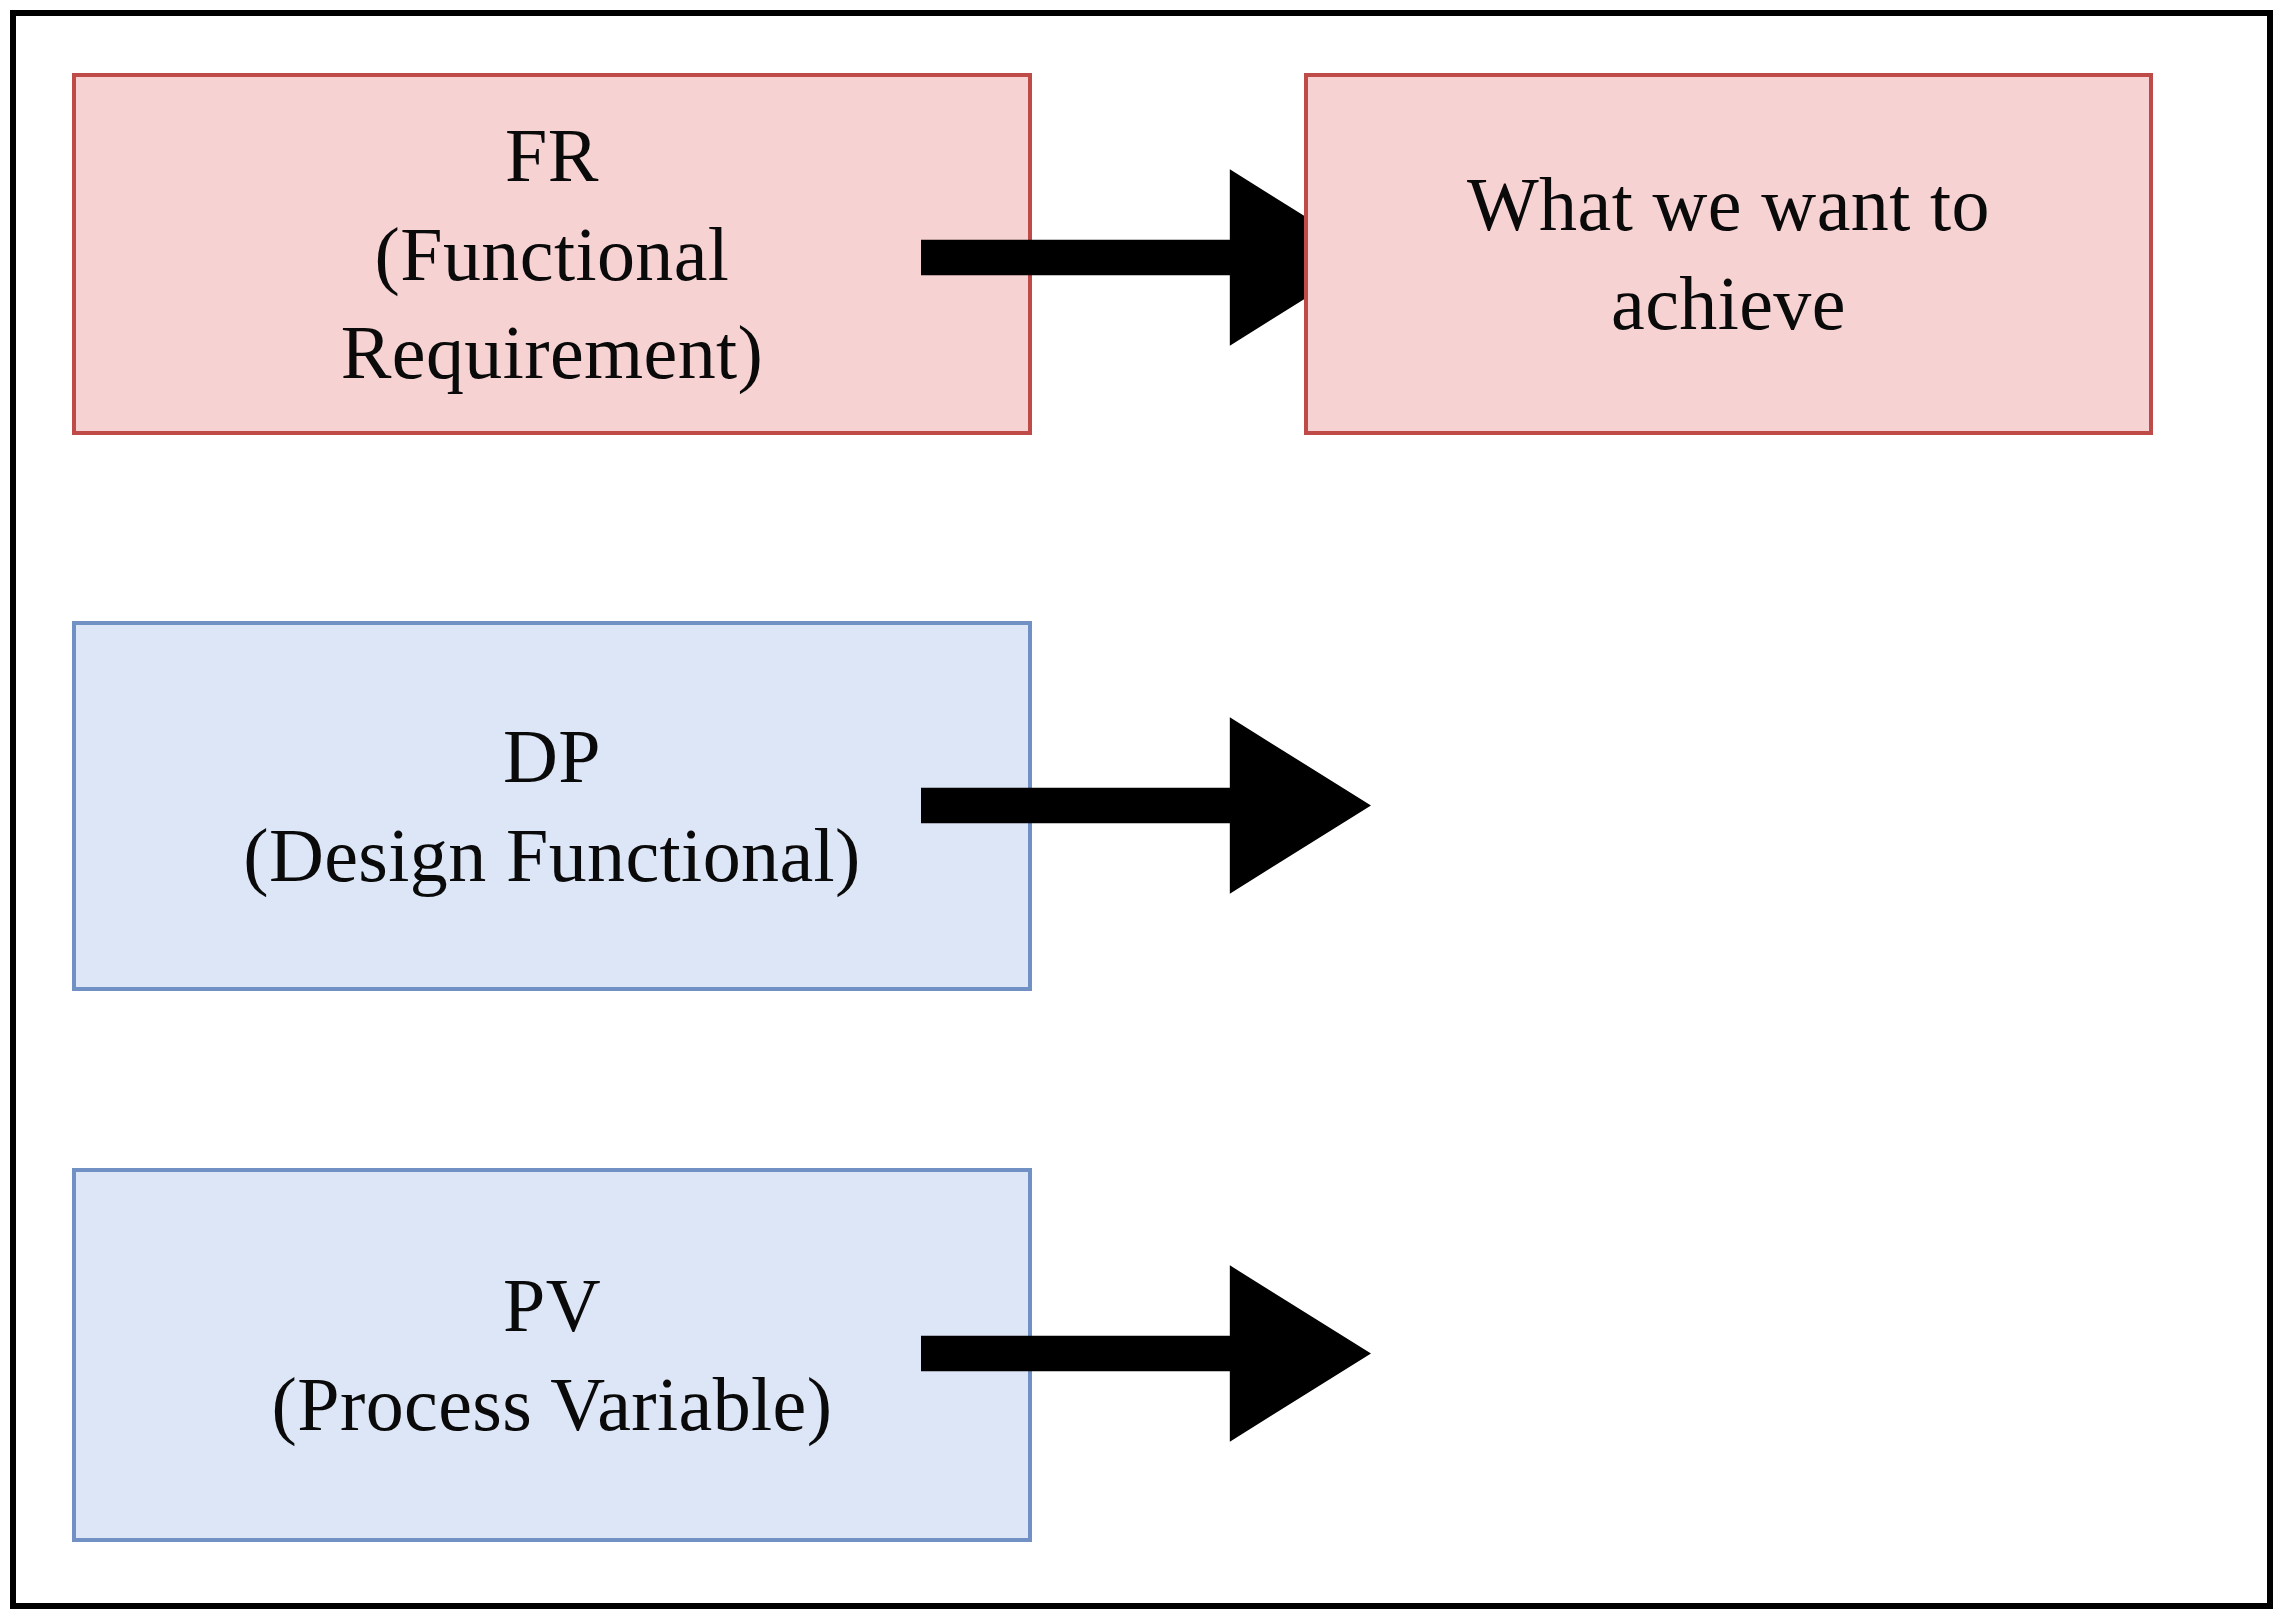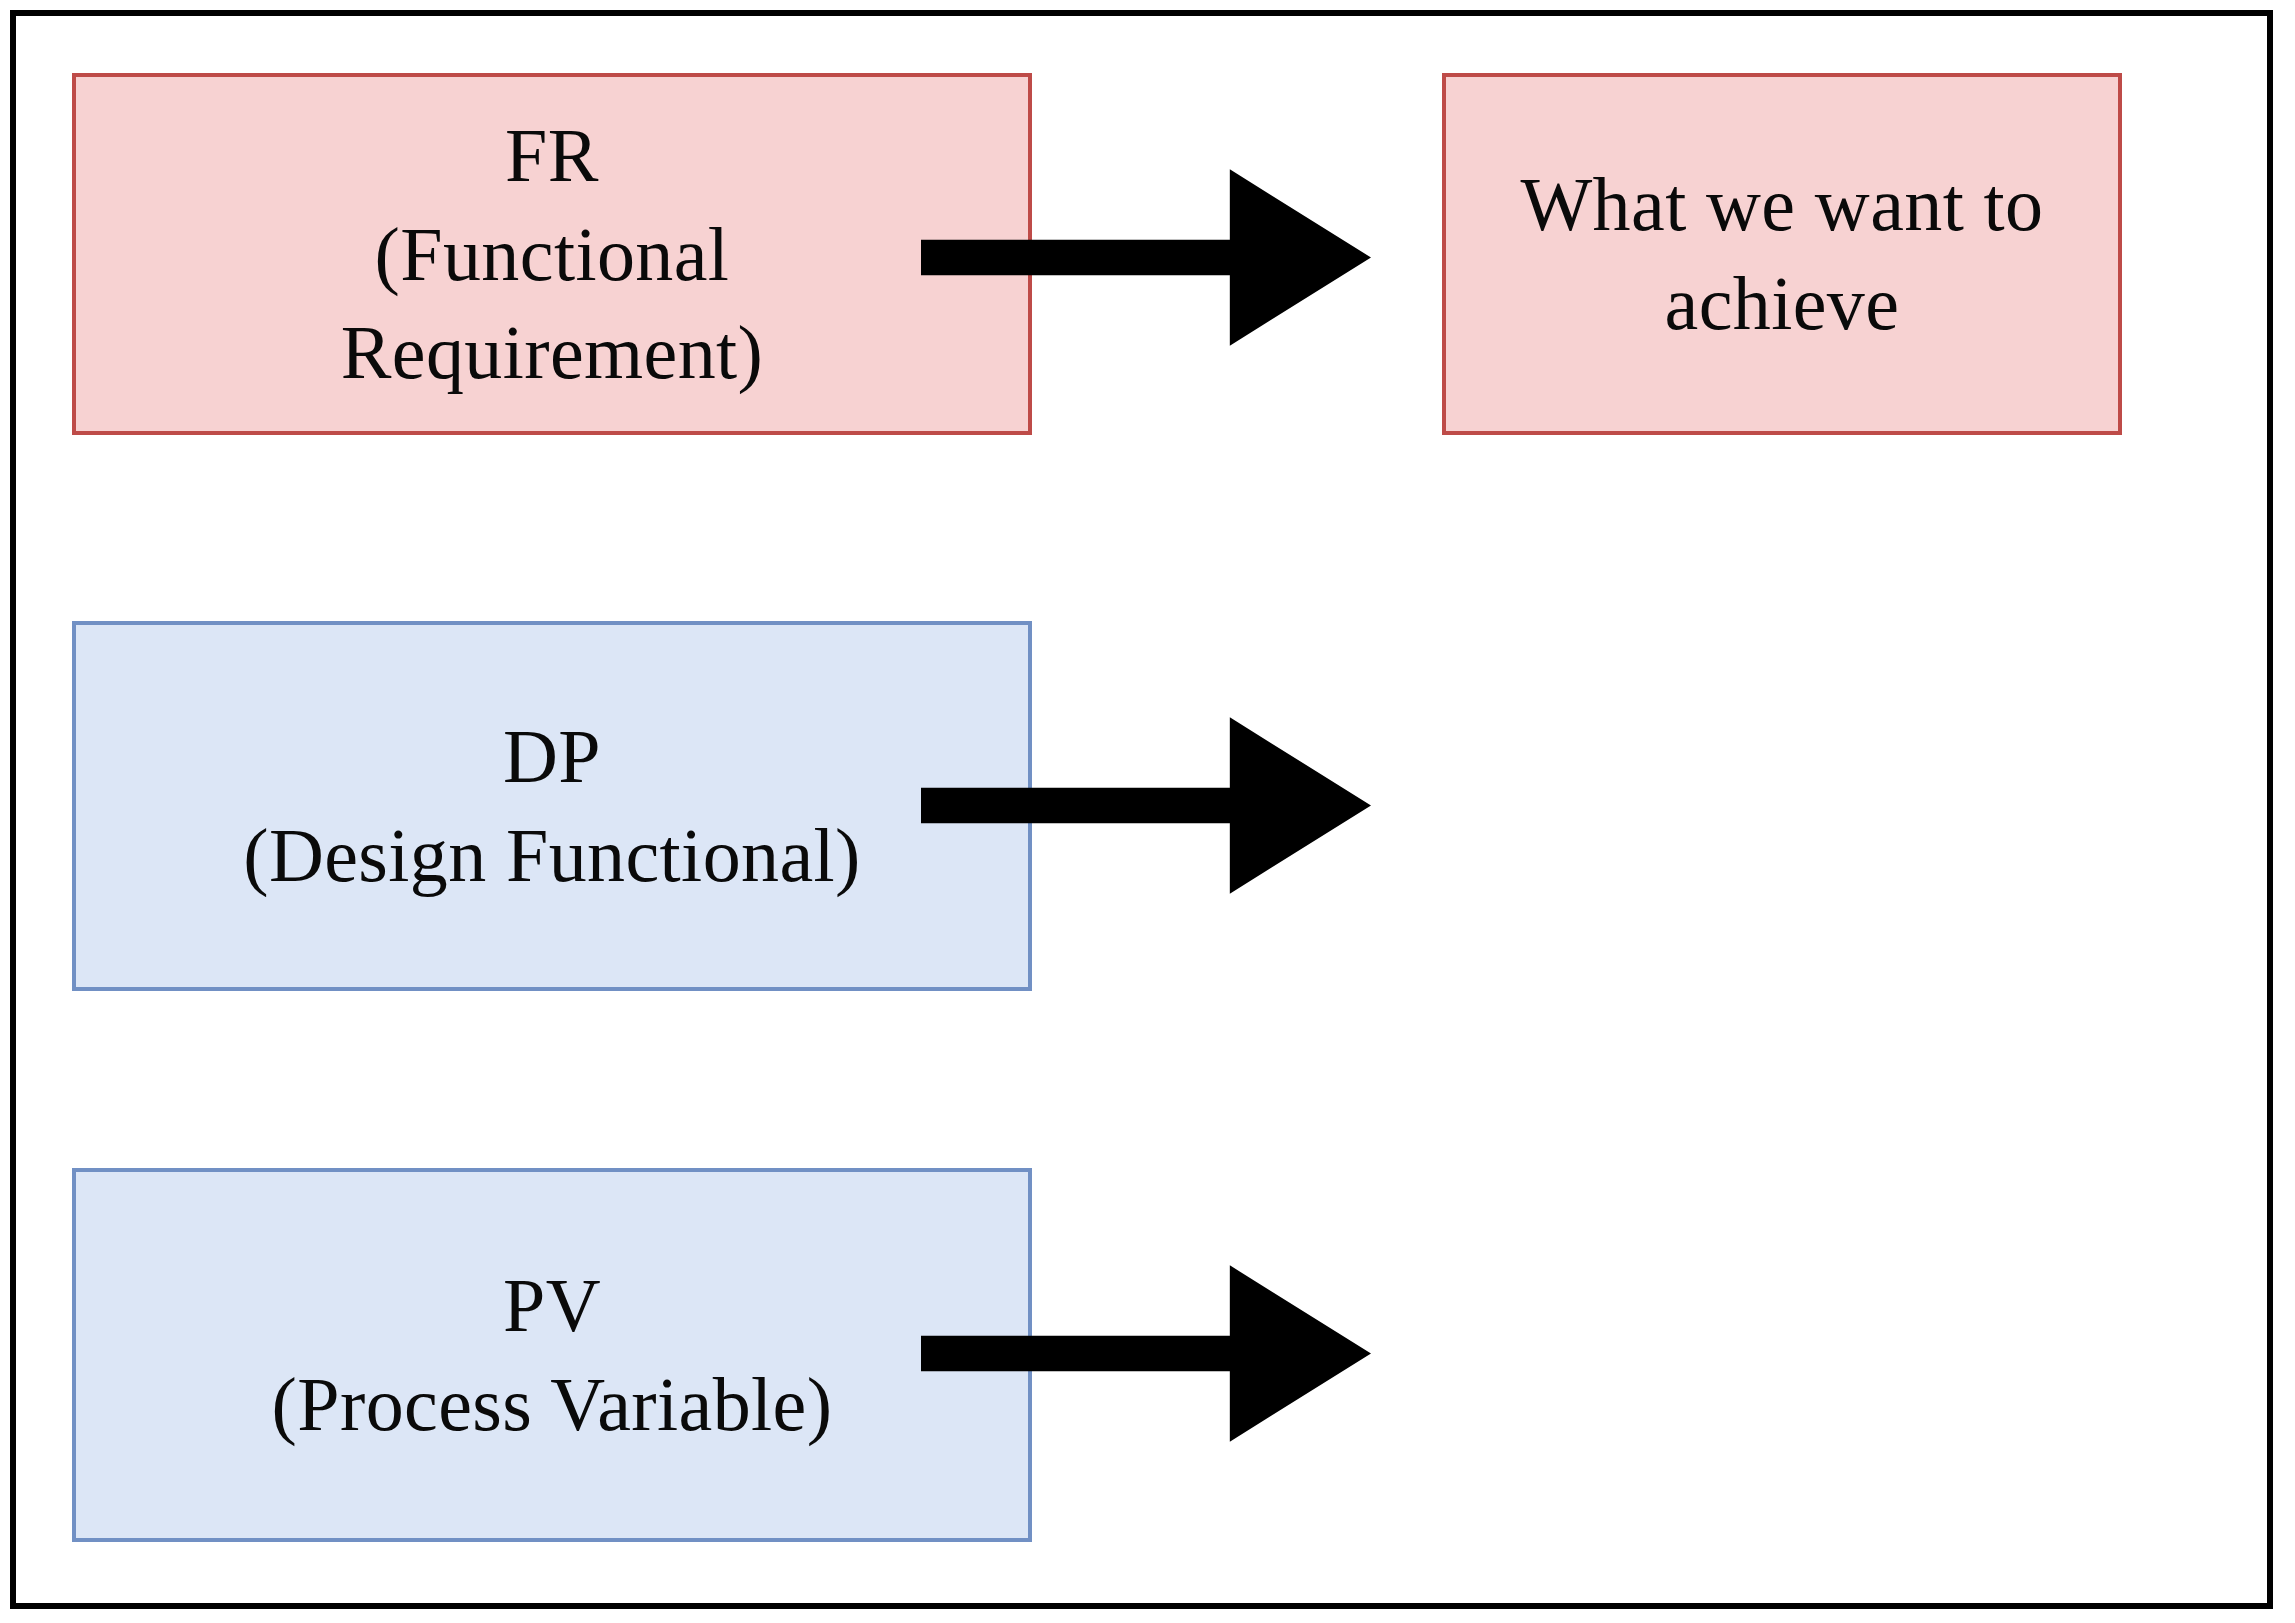--- a/index.html
+++ b/index.html
@@ -58,21 +58,21 @@
     background: #F7D2D2;
     border-color: #BE4B48;
   }
   .box-blue {
     background: #DCE6F6;
     border-color: #7190C4;
   }
 
   
   .col-left  { left: 72px;  width: 960px; }
-  .col-right { left: 1442px; width: 680px; }
+  .col-right { left: 1304px; width: 849px; }
 
   .row1 { top: 73px;   height: 362px; }
   .row2 { top: 621px;  height: 370px; }
   .row3 { top: 1168px; height: 374px; }
 
   
   .arrow {
     position: absolute;
     left: 921px;
     width: 450px;

